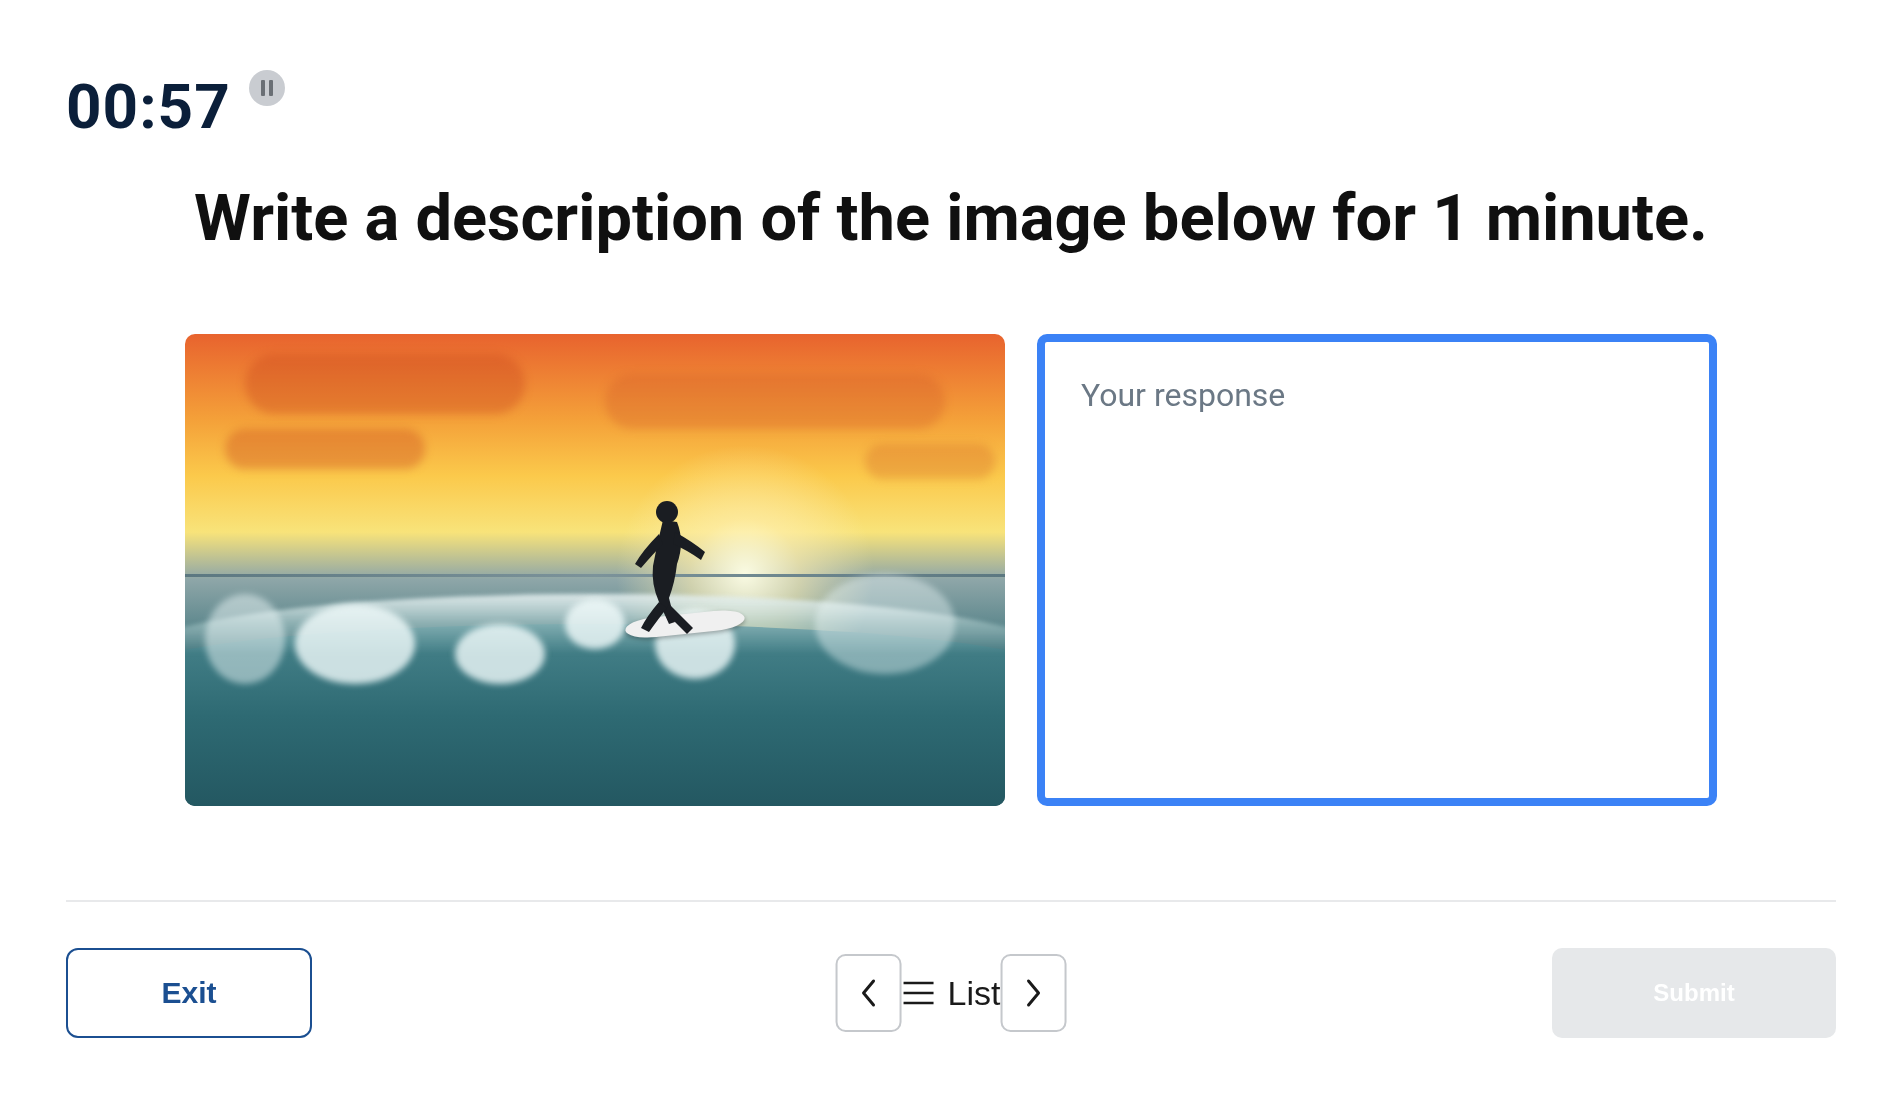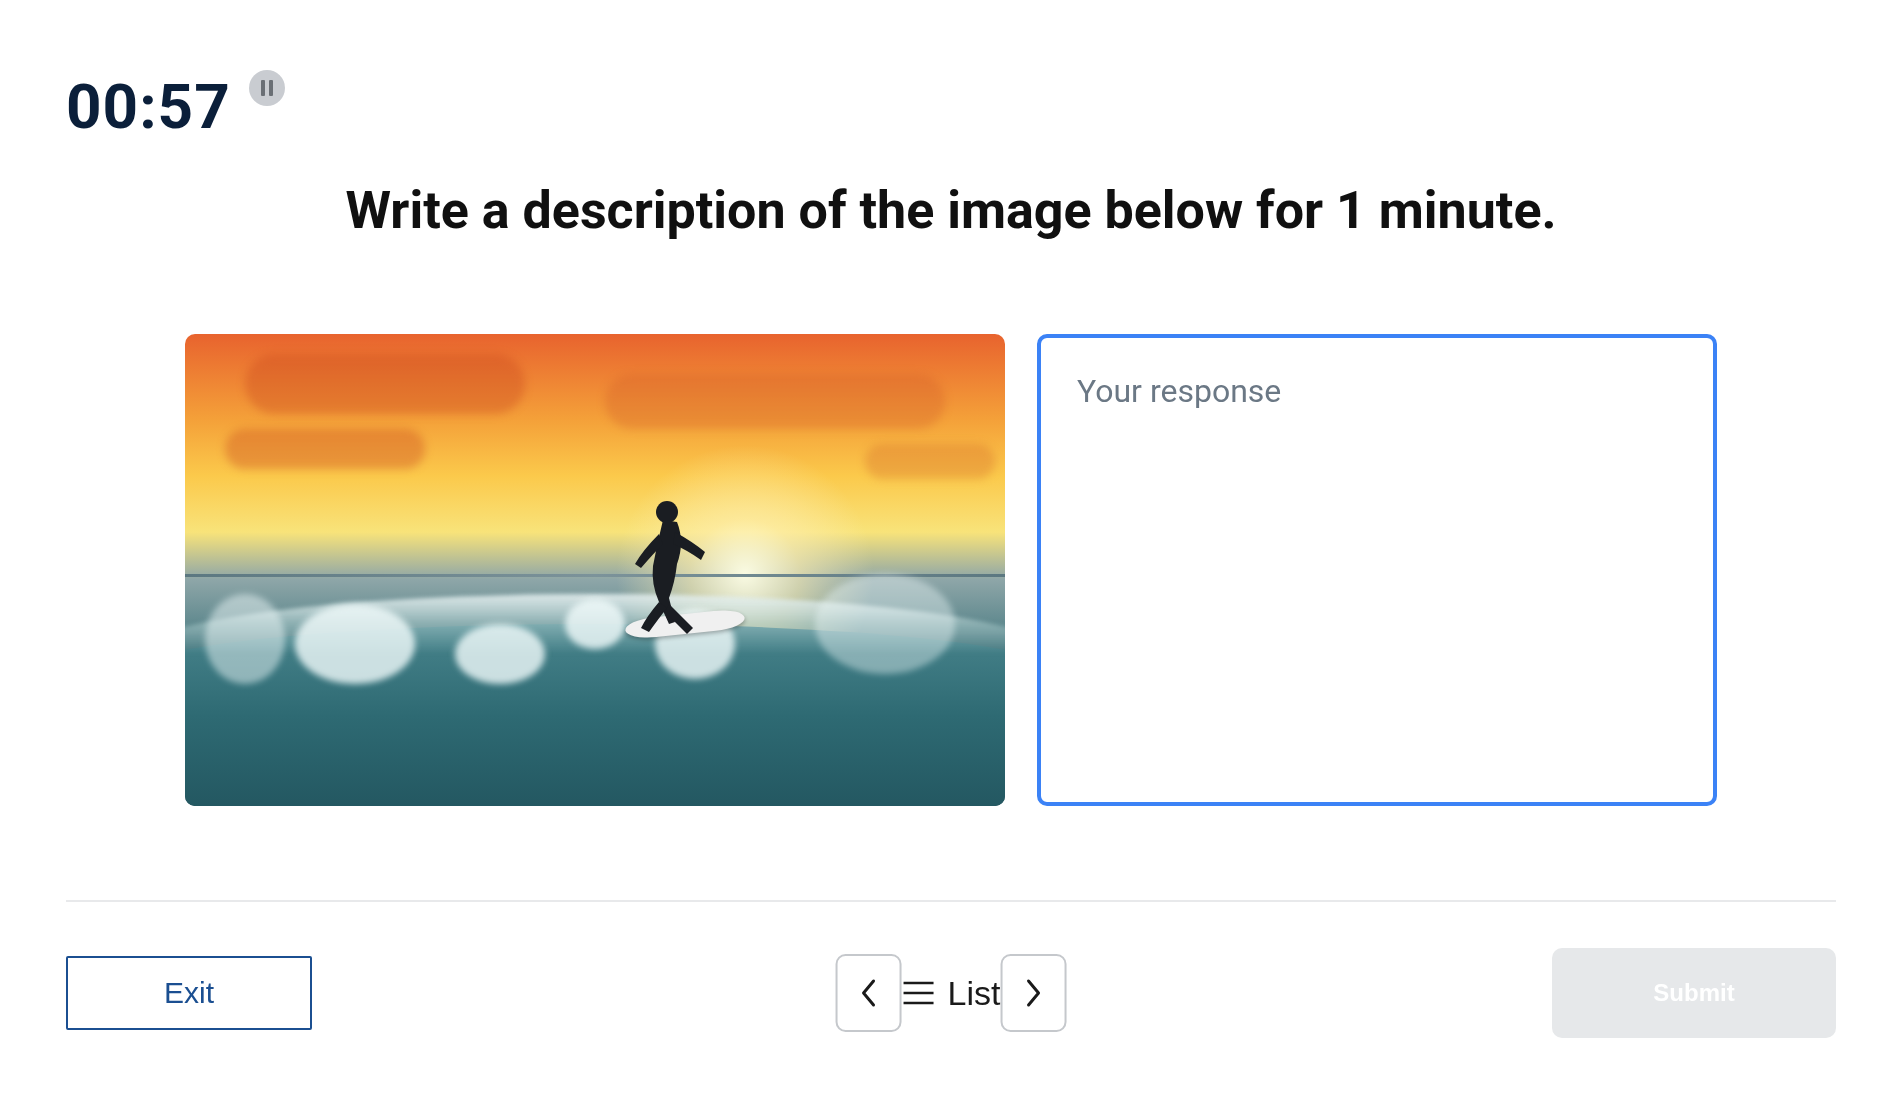--- a/index.html
+++ b/index.html
@@ -43,21 +43,21 @@
     .pause-btn svg {
       width: 14px;
       height: 16px;
     }
     .instruction {
       position: absolute;
       top: 180px;
       left: 0;
       right: 0;
       text-align: center;
-      font-size: 52px;
+      font-size: 65px;
       font-weight: 700;
       color: #101010;
     }
     .content {
       position: absolute;
       top: 334px;
       left: 185px;
       right: 185px;
       display: flex;
       gap: 32px;
@@ -154,21 +154,21 @@
       left: 440px;
       width: 120px;
       height: 20px;
       background: #f0f0f0;
       border-radius: 50% / 100%;
       transform: rotate(-6deg);
       box-shadow: 0 2px 4px rgba(0,0,0,0.3);
     }
     .response-box {
       flex: 1;
-      border: 4px solid #3b82f6;
+      border: 8px solid #3b82f6;
       border-radius: 10px;
       padding: 34px 36px;
       min-height: 472px;
     }
     .response-input {
       width: 100%;
       height: 100%;
       border: none;
       outline: none;
       resize: none;
@@ -191,27 +191,27 @@
       position: absolute;
       left: 66px;
       right: 66px;
       top: 948px;
       display: flex;
       align-items: center;
       justify-content: space-between;
     }
     .exit-btn {
       width: 246px;
-      height: 74px;
+      height: 90px;
       border: 2px solid #1b4f91;
-      border-radius: 2px;
+      border-radius: 12px;
       background: #fff;
       color: #1b4f91;
       font-size: 30px;
-      font-weight: 400;
+      font-weight: 700;
       cursor: pointer;
     }
     .nav-center {
       position: absolute;
       left: 50%;
       transform: translateX(-50%);
       display: flex;
       align-items: center;
     }
     .nav-btn {

